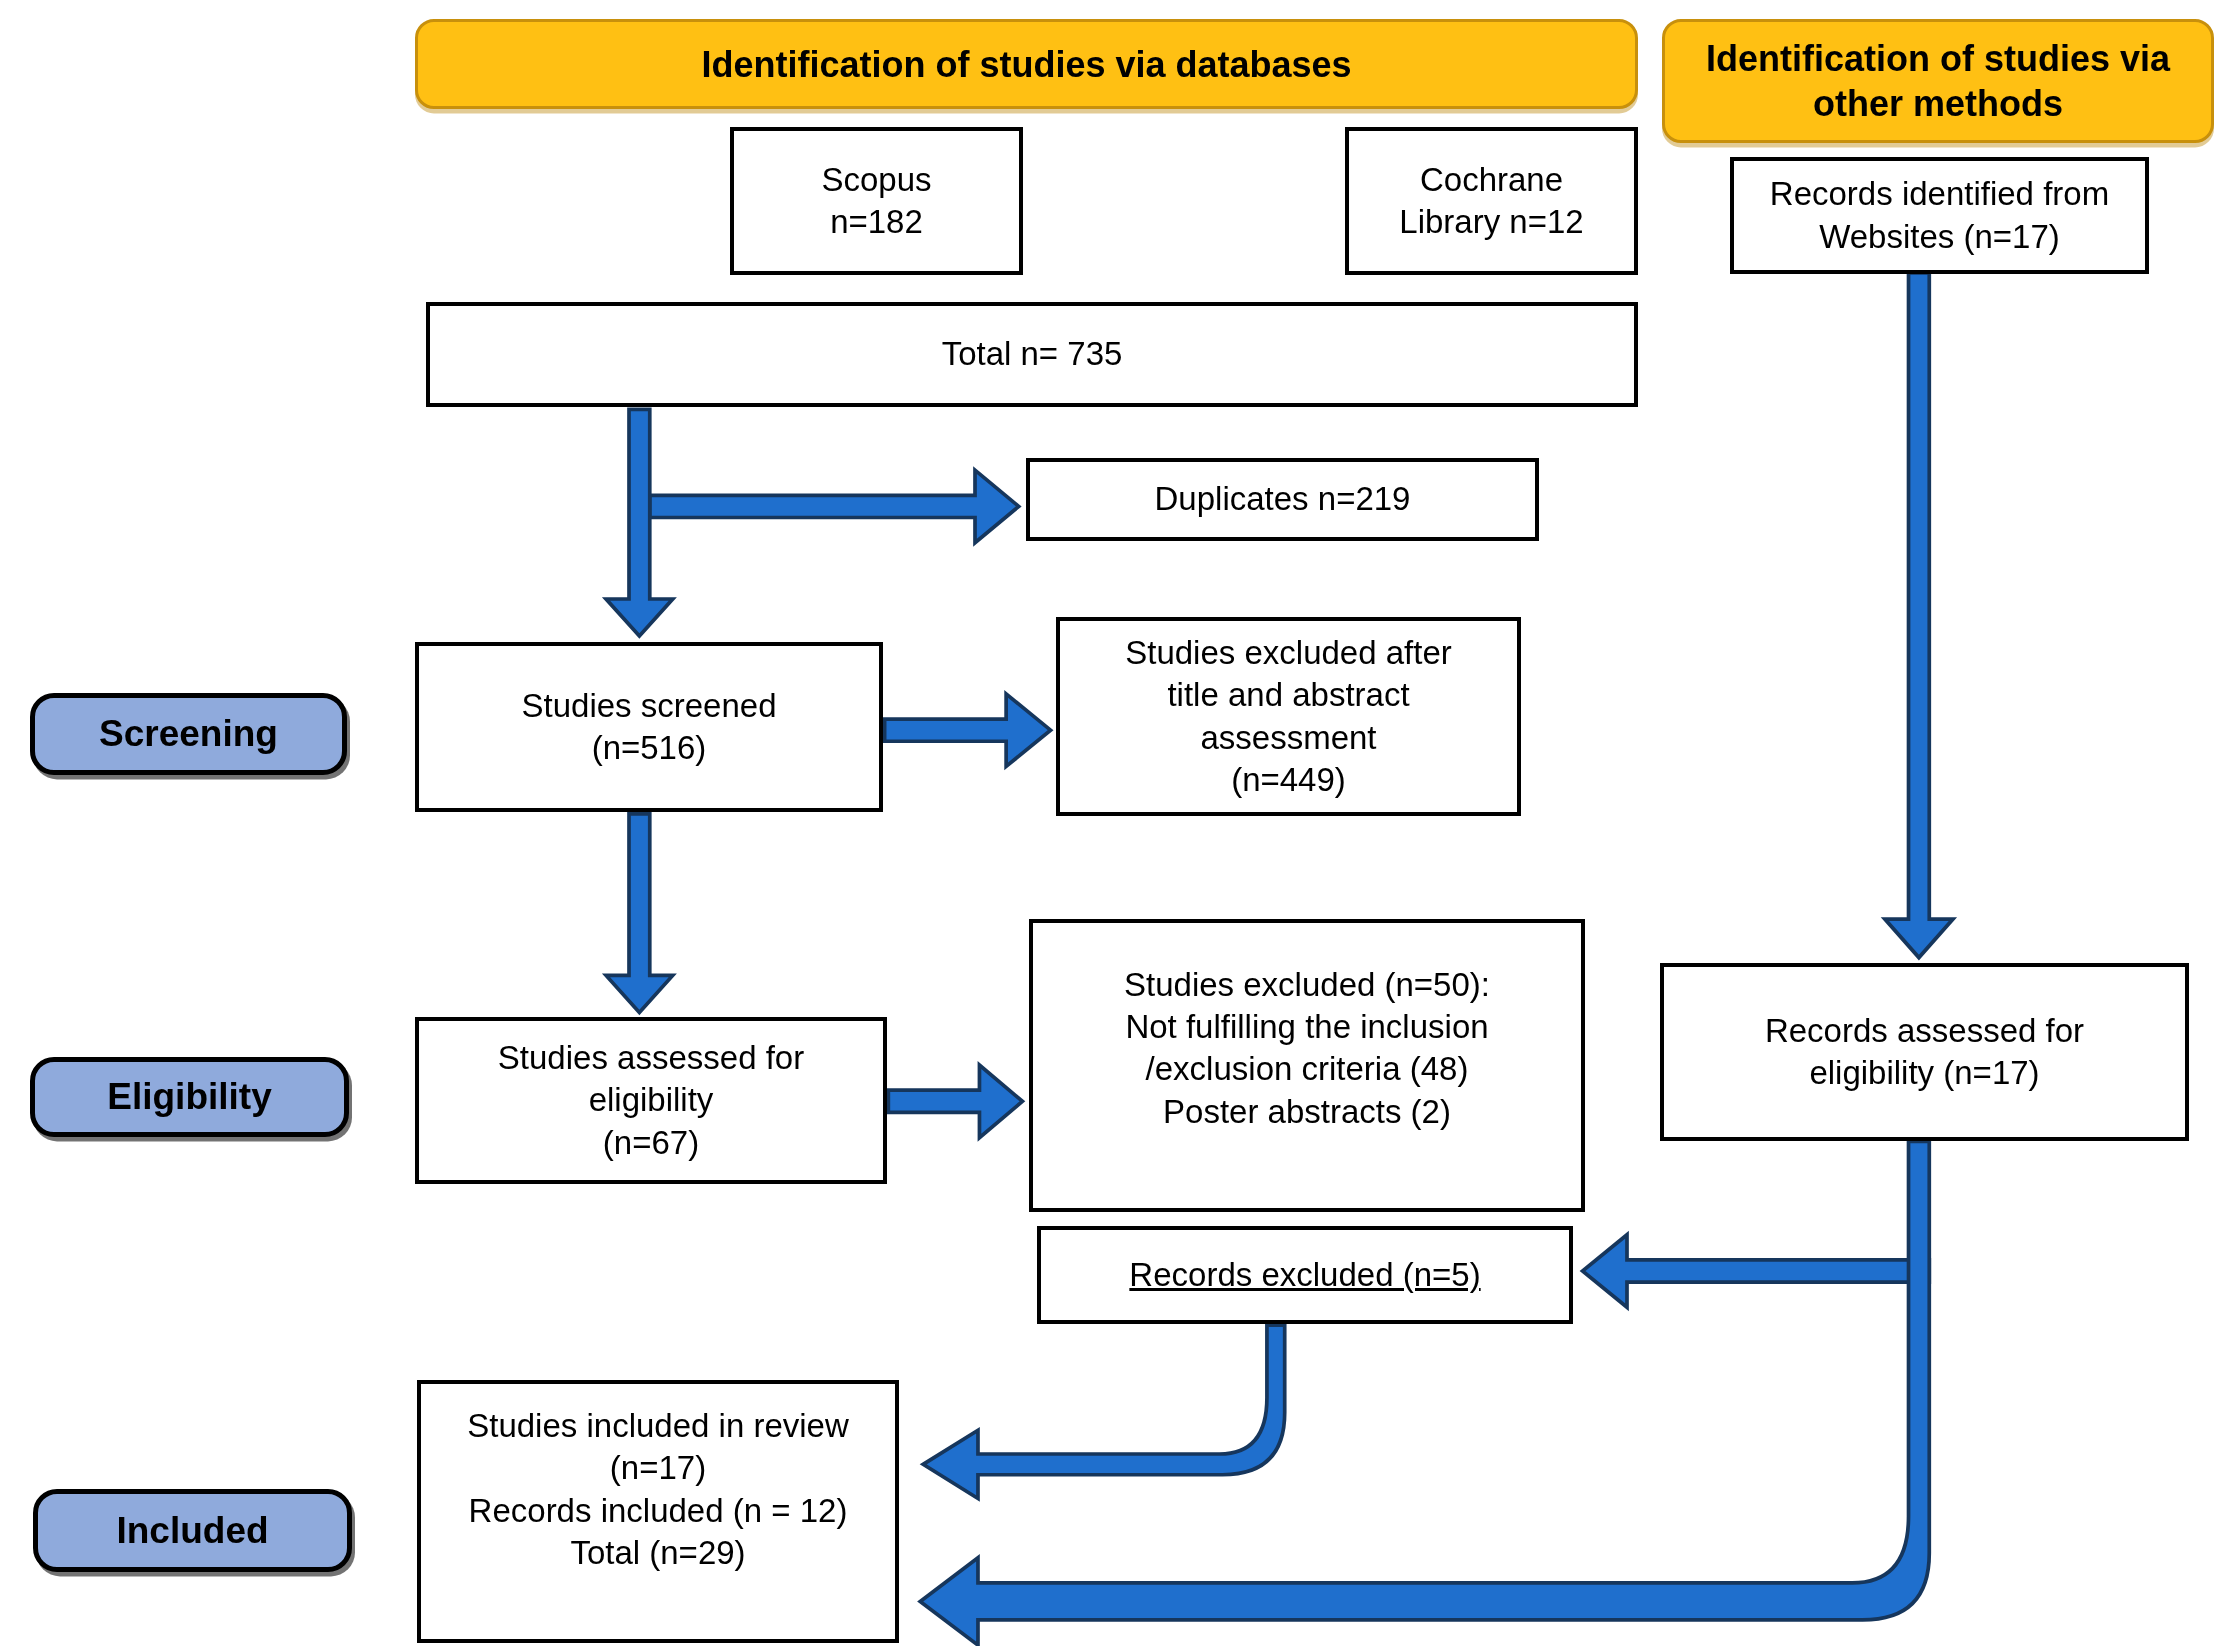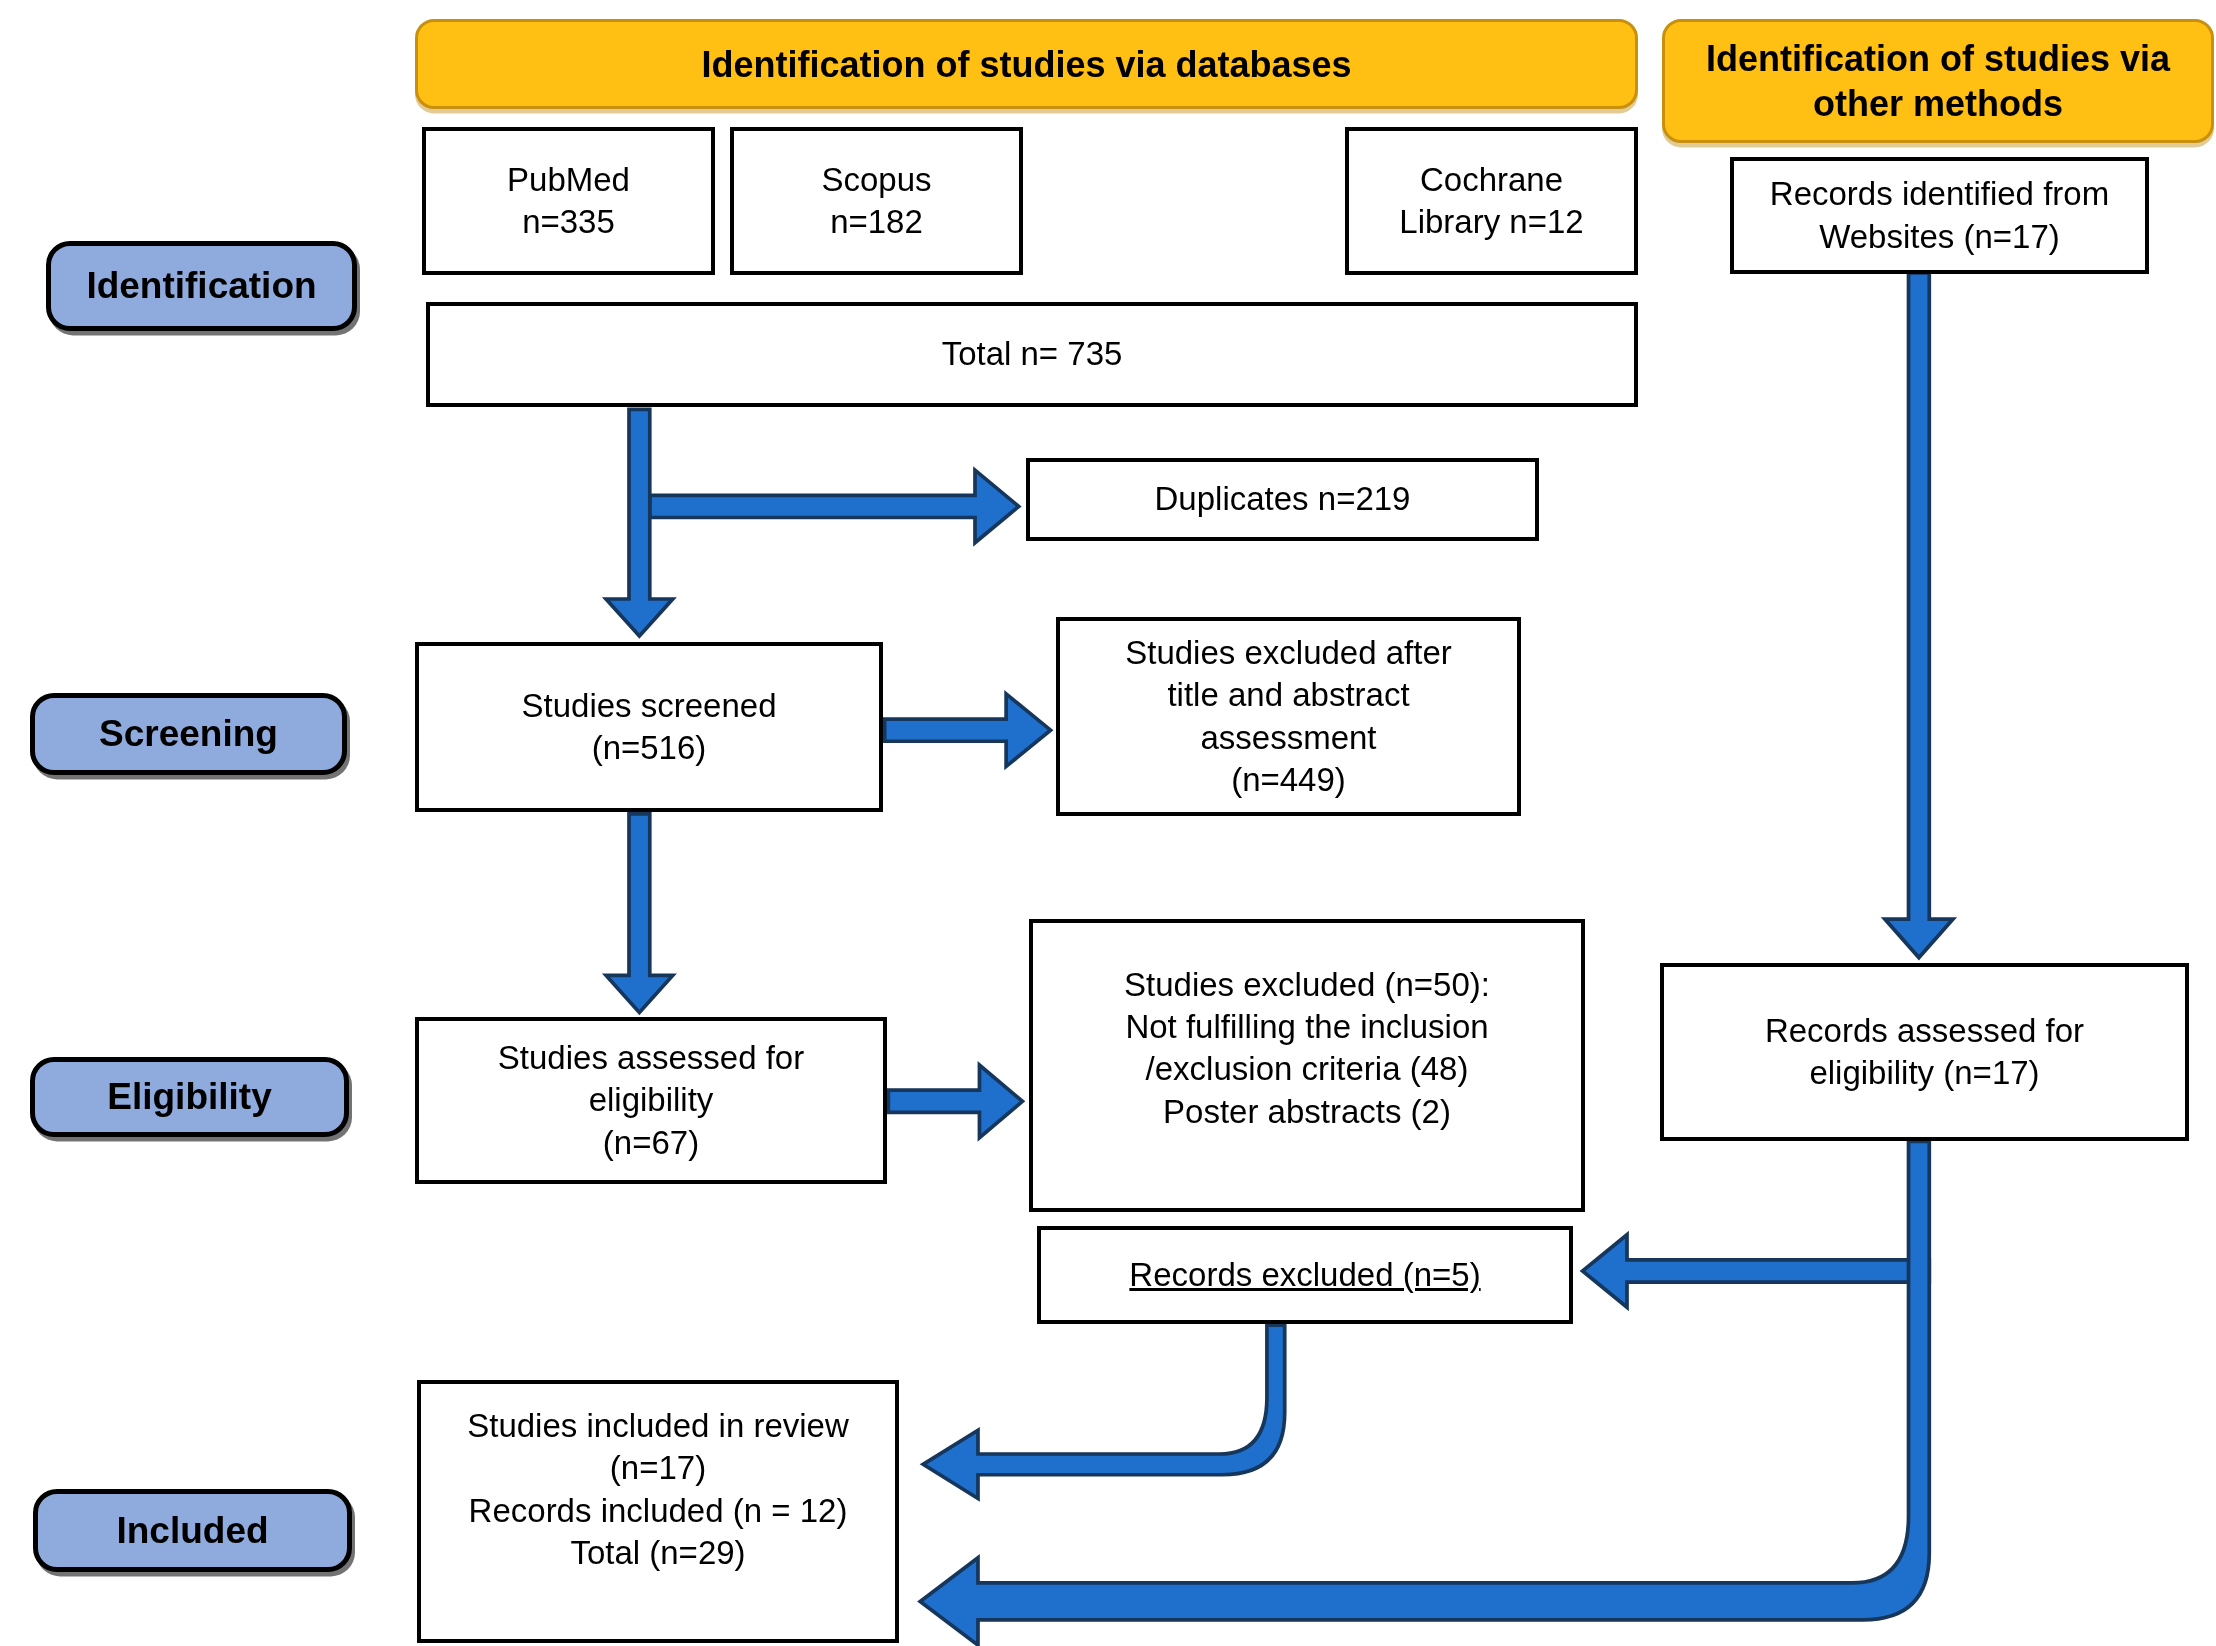--- a/index.html
+++ b/index.html
@@ -80,31 +80,28 @@
 
     <path d="M2576,1540 L2604,1540 L2604,2096 Q2604,2186 2514,2186 L1320,2186 L1320,2220 L1242,2161 L1320,2102 L1320,2136 L2500,2136 Q2576,2136 2576,2046 Z"></path>
 
     <path d="M1710,1788 L1734,1788 L1734,1906 Q1734,1990 1650,1990 L1320,1990 L1320,2022 L1246,1976 L1320,1930 L1320,1962 L1646,1962 Q1710,1962 1710,1886 Z"></path>
   </svg>
 
   <div class="hdr" style="left:415px;top:19px;width:1223px;height:90px;">Identification of studies via databases</div>
   <div class="hdr" style="left:1662px;top:19px;width:552px;height:124px;">Identification of studies via
 other methods</div>
 
-  <div class="box" style="left:422px;top:127px;width:293px;height:148px;">PubMed
-n=335</div>
   <div class="box" style="left:730px;top:127px;width:293px;height:148px;">Scopus
 n=182</div>
   <div class="box" style="left:1345px;top:127px;width:293px;height:148px;">Cochrane
 Library n=12</div>
 
   <div class="box" style="left:1730px;top:157px;width:419px;height:117px;">Records identified from
 Websites (n=17)</div>
 
-  <div class="stage" style="left:46px;top:241px;width:311px;height:90px;">Identification</div>
   <div class="stage" style="left:30px;top:693px;width:317px;height:82px;">Screening</div>
   <div class="stage" style="left:30px;top:1057px;width:319px;height:80px;">Eligibility</div>
   <div class="stage" style="left:33px;top:1489px;width:319px;height:83px;">Included</div>
 
   <div class="box" style="left:426px;top:302px;width:1212px;height:105px;">Total n= 735</div>
 
   <div class="box" style="left:1026px;top:458px;width:513px;height:83px;">Duplicates n=219</div>
 
   <div class="box" style="left:415px;top:642px;width:468px;height:170px;">Studies screened
 (n=516)</div>

